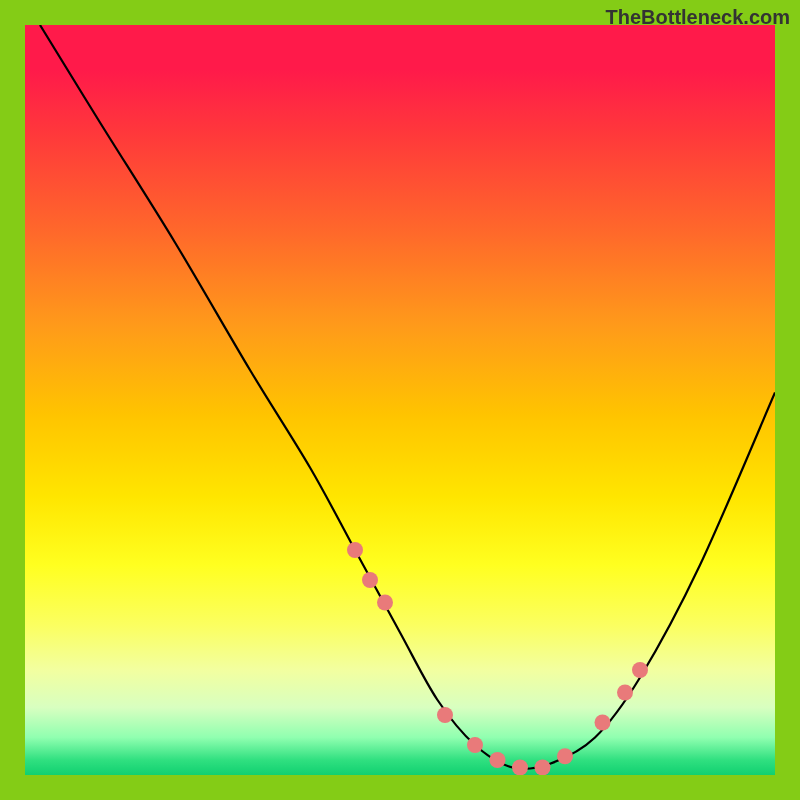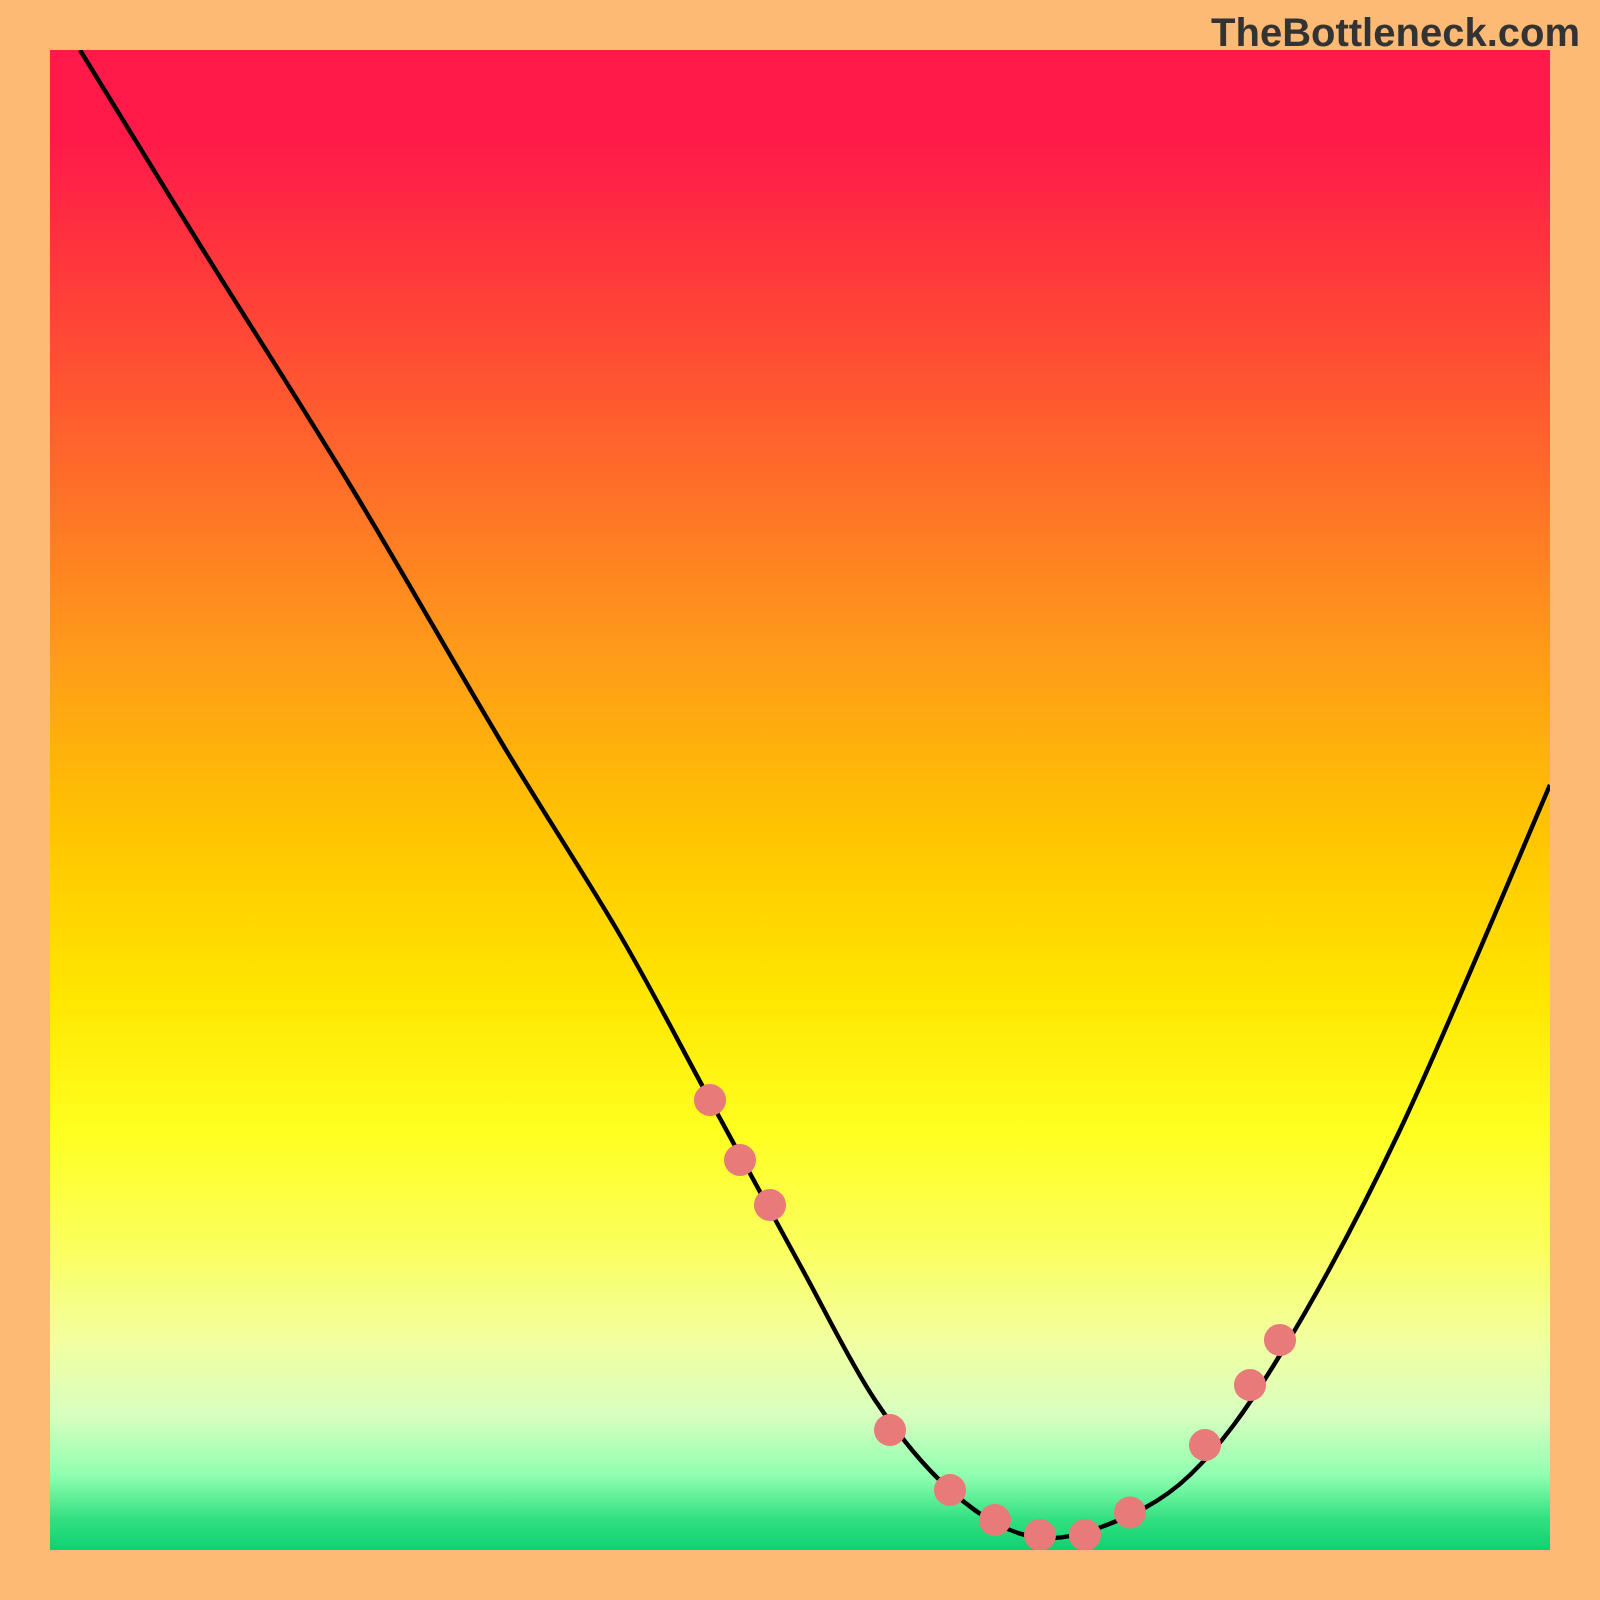--- a/index.html
+++ b/index.html
@@ -1,20 +1,20 @@
 <!DOCTYPE html>
 <html><head>
 <meta charset="utf-8">
 <style>
   * { margin: 0; padding: 0; box-sizing: border-box; }
   html, body { width: 800px; height: 800px; overflow: hidden; }
   .container {
     width: 800px;
     height: 800px;
-    background: #fdba74;
+    background: #84cc16;
     position: relative;
   }
   .watermark {
     position: absolute;
     top: 6px;
     right: 10px;
     color: #333;
     font-family: Arial, sans-serif;
     font-size: 20px;
     font-weight: bold;

